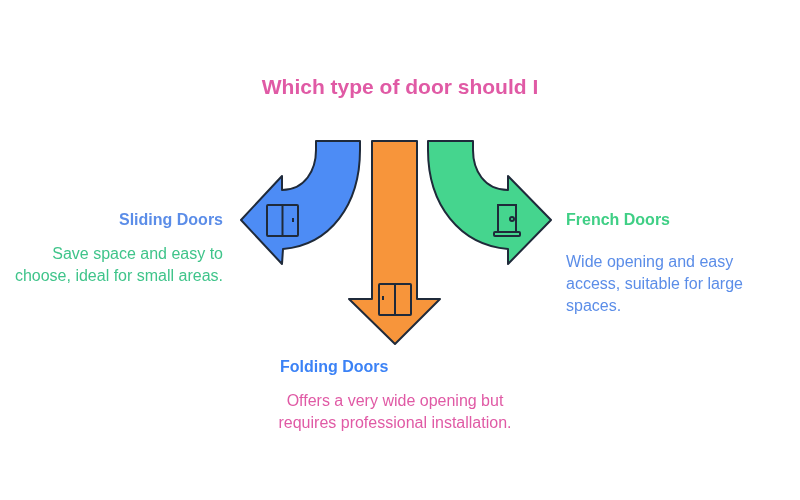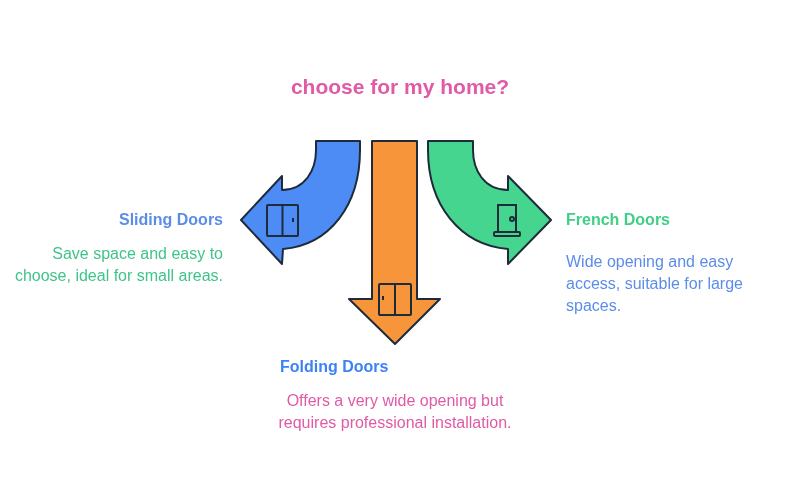--- a/index.html
+++ b/index.html
@@ -12,21 +12,21 @@
   .left-d { right: 577px; top: 243px; width: 210px; text-align: right; color: #3fc48a; }
   .right-t { left: 566px; top: 210px; color: #3fcf85; }
   .right-d { left: 566px; top: 251px; width: 215px; color: #5b8de8; }
   .bot-t { left: 280px; top: 357px; width: 250px; color: #3b82f6; }
   .bot-d { left: 270px; top: 390px; width: 250px; text-align: center; color: #e05aa5; }
 </style>
 </head>
 <body>
 
 <div class="title">
-  <div>choose for my home?</div>
+  <div>Which type of door should I</div>
 </div>
 
 <svg class="diagram" width="800" height="500" viewBox="0 0 800 500">
 
   <g>
     <path d="M316 141 L360 141 L360 150 C360 205 330 245 283 249 L282 264 L241 220 L282 176 L282 190 C305 190 316 170 316 150 Z" fill="#4d8cf5" stroke="#1f2a3a" stroke-width="2" stroke-linejoin="round"></path>
     <g fill="none" stroke="#1f2a3a" stroke-width="2">
       <rect x="267" y="205" width="31" height="31" rx="1"></rect>
       <line x1="282.5" y1="205" x2="282.5" y2="236"></line>
       <line x1="293" y1="218" x2="293" y2="222"></line>

